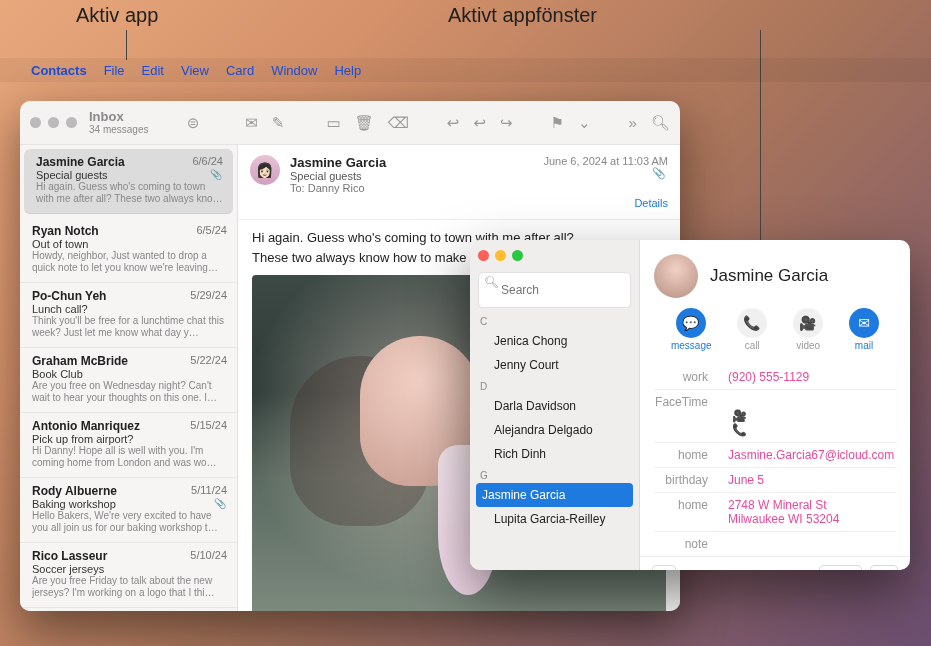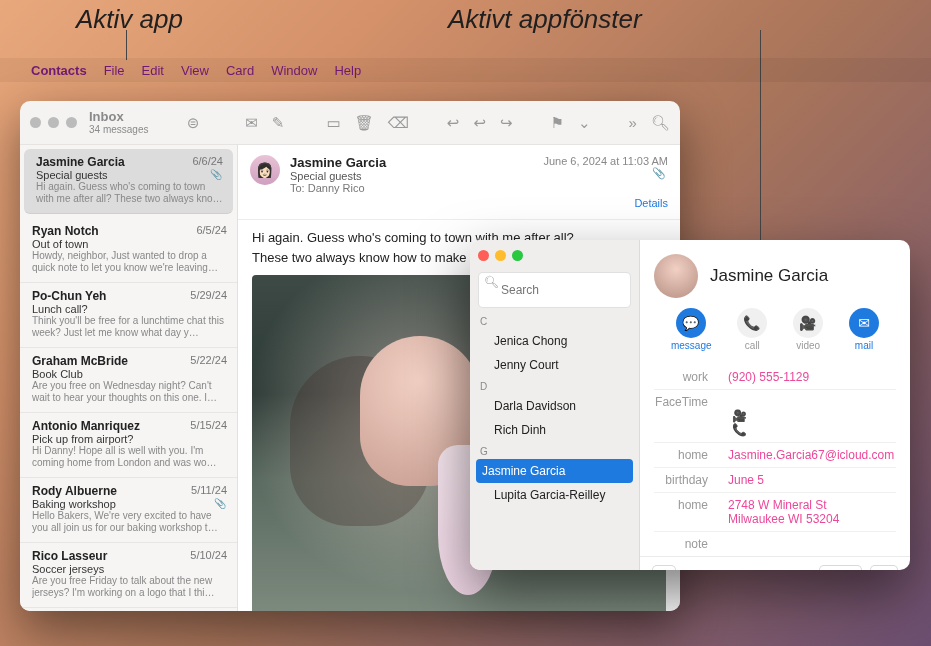--- a/index.html
+++ b/index.html
@@ -5,34 +5,34 @@
   * { box-sizing: border-box; margin: 0; padding: 0; }
   body {
     font-family: -apple-system, "Helvetica Neue", Helvetica, Arial, sans-serif;
     width: 931px; height: 646px; overflow: hidden; position: relative;
     background: linear-gradient(135deg, #e8a87c 0%, #d4916a 25%, #a8745a 55%, #6b4e71 100%);
     font-size: 12px; color: #222;
   }
 
   
   .callouts { position: absolute; top: 4px; left: 0; right: 0; height: 56px; }
-  .callout { position: absolute; color: #202020; font-size: 26px; font-style: italic; }
+  .callout { position: absolute; color: #202020; font-size: 20px; }
   .callout::after {
     content: ""; position: absolute; top: 26px; width: 1px; background: #444;
   }
   .c1 { left: 76px; }
   .c1::after { left: 50px; height: 30px; }
   .c2 { left: 448px; }
   .c2::after { left: 312px; height: 218px; }
 
   
   .menubar {
     position: absolute; top: 58px; left: 0; right: 0; height: 24px;
     display: flex; align-items: center; gap: 17px; padding: 0 14px;
-    color: #701a75; font-size: 13px;
+    color: #1d4ed8; font-size: 13px;
     background: rgba(0,0,0,0.05);
   }
   .menubar .apple { font-size: 15px; }
   .menubar .bold { font-weight: 600; }
 
   
   .mail {
     position: absolute; top: 101px; left: 20px; width: 660px; height: 510px;
     background: #f4f3f2; border-radius: 10px;
     box-shadow: 0 18px 48px rgba(0,0,0,0.45);
@@ -314,20 +314,21 @@
     <div class="c-search">
       <span class="sicon">🔍︎</span>
       <input type="text" placeholder="Search" style="">
     </div>
     <div class="c-list" id="c-list">
         <div class="c-sec">C</div>
         <div class="c-item">Jenica Chong</div>
         <div class="c-item">Jenny Court</div>
         <div class="c-sec">D</div>
         <div class="c-item">Darla Davidson</div>
+        <div class="c-item">Alejandra Delgado</div>
         <div class="c-item">Rich Dinh</div>
         <div class="c-sec">G</div>
         <div class="c-item sel">Jasmine Garcia</div>
         <div class="c-item">Lupita Garcia-Reilley</div>
       </div>
   </div>
 
   <div class="c-detail">
     <div class="cd-head">
       <div class="cd-avatar"></div>

